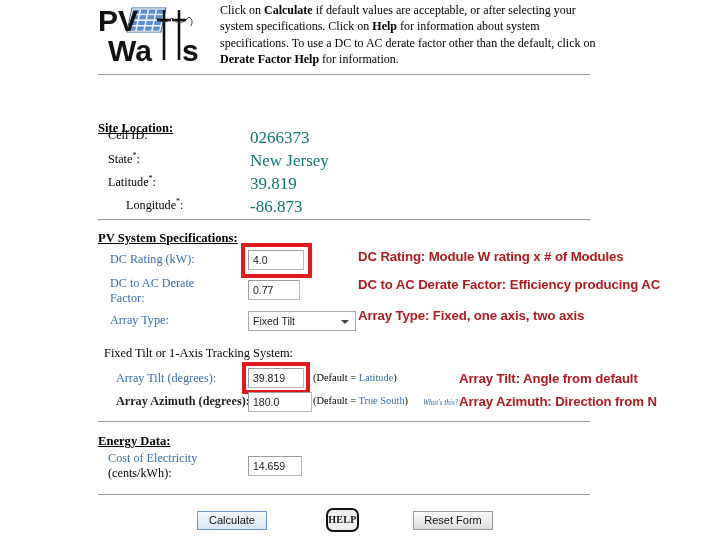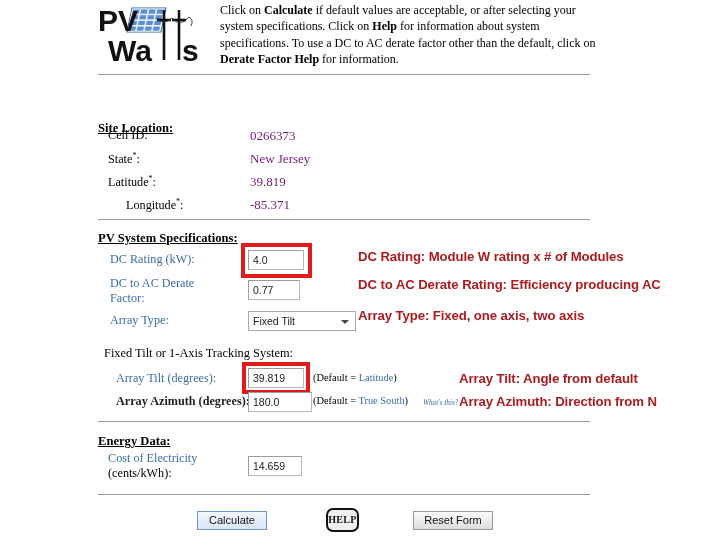--- a/index.html
+++ b/index.html
@@ -88,23 +88,23 @@
     font-size: 12.2px;
     white-space: nowrap;
     color: #000;
   }
   .lbl.blue { color: #3a6ea5; }
   .lbl .star { font-size: 8px; vertical-align: super; }
 
   .val {
     position: absolute;
     font-family: "Liberation Serif", serif;
-    font-size: 13px;
-    white-space: nowrap;
-    color: #701a75;
+    font-size: 17px;
+    white-space: nowrap;
+    color: #0f766e;
   }
 
   
   .tbox {
     position: absolute;
     box-sizing: border-box;
     background: #ffffff;
     border: 1px solid #b9b9b9;
     border-top-color: #9c9c9c;
     border-left-color: #9c9c9c;
@@ -278,42 +278,42 @@
   <div class="lbl" style="left:108px; top:128px;">Cell ID:</div>
   <div class="val" style="left:250px; top:128px;">0266373</div>
 
   <div class="lbl" style="left:108px; top:151px;"><span>State</span><span class="star">*</span>:</div>
   <div class="val" style="left:250px; top:151px;">New Jersey</div>
 
   <div class="lbl" style="left:108px; top:174px;"><span>Latitude</span><span class="star">*</span>:</div>
   <div class="val" style="left:250px; top:174px;">39.819</div>
 
   <div class="lbl" style="left:110px; top:197px;margin-left:16px;"><span>Longitude</span><span class="star">*</span>:</div>
-  <div class="val" style="left:250px; top:197px;">-85.371</div>
+  <div class="val" style="left:250px; top:197px;">-86.873</div>
 
   <div class="rule" id="rule-site"></div>
 
   <div class="section-head" id="head-pv">PV System Specifications:</div>
 
   <div class="lbl blue" style="left:110px; top:252px;">DC Rating (kW):</div>
   <div class="tbox" style="left:248px; top:250px; width:56px;">4.0</div>
   <div class="redbox" style="left:241px; top:243px; width:71px; height:35px;"></div>
 
   <div class="lbl blue" style="left:110px; top:276px;">DC to AC Derate</div>
   <div class="lbl blue" style="left:110px; top:291px;">Factor:</div>
   <div class="tbox" style="left:248px; top:280px; width:52px;">0.77</div>
 
   <div class="lbl blue" style="left:110px; top:313px;">Array Type:</div>
   <div class="sel" style="left:248px; top:311px; width:108px;">
     <span>Fixed Tilt</span>
     <span class="caret"></span>
   </div>
 
   <div class="anno" style="left:358px; top:249px;">DC Rating: Module W rating x  # of Modules</div>
-  <div class="anno" style="left:358px; top:277px;">DC to AC Derate Rating: Efficiency producing AC</div>
+  <div class="anno" style="left:358px; top:277px;">DC to AC Derate Factor: Efficiency producing AC</div>
   <div class="anno" style="left:358px; top:308px;">Array Type: Fixed, one axis, two axis</div>
 
   <div class="sub-head">Fixed Tilt or 1-Axis Tracking System:</div>
 
   <div class="lbl blue" style="left:116px; top:371px;">Array Tilt (degrees):</div>
   <div class="tbox" style="left:248px; top:368px; width:56px;">39.819</div>
   <div class="redbox" style="left:242px; top:362px; width:68px; height:32px;"></div>
   <div class="hint" style="left:313px; top:372px;"><span>(Default = </span><span class="link">Latitude</span><span>)</span></div>
 
   <div class="lbl" style="left:116px; top:394px; font-weight:bold; color:#1f1f1f;">Array Azimuth (degrees):</div>

